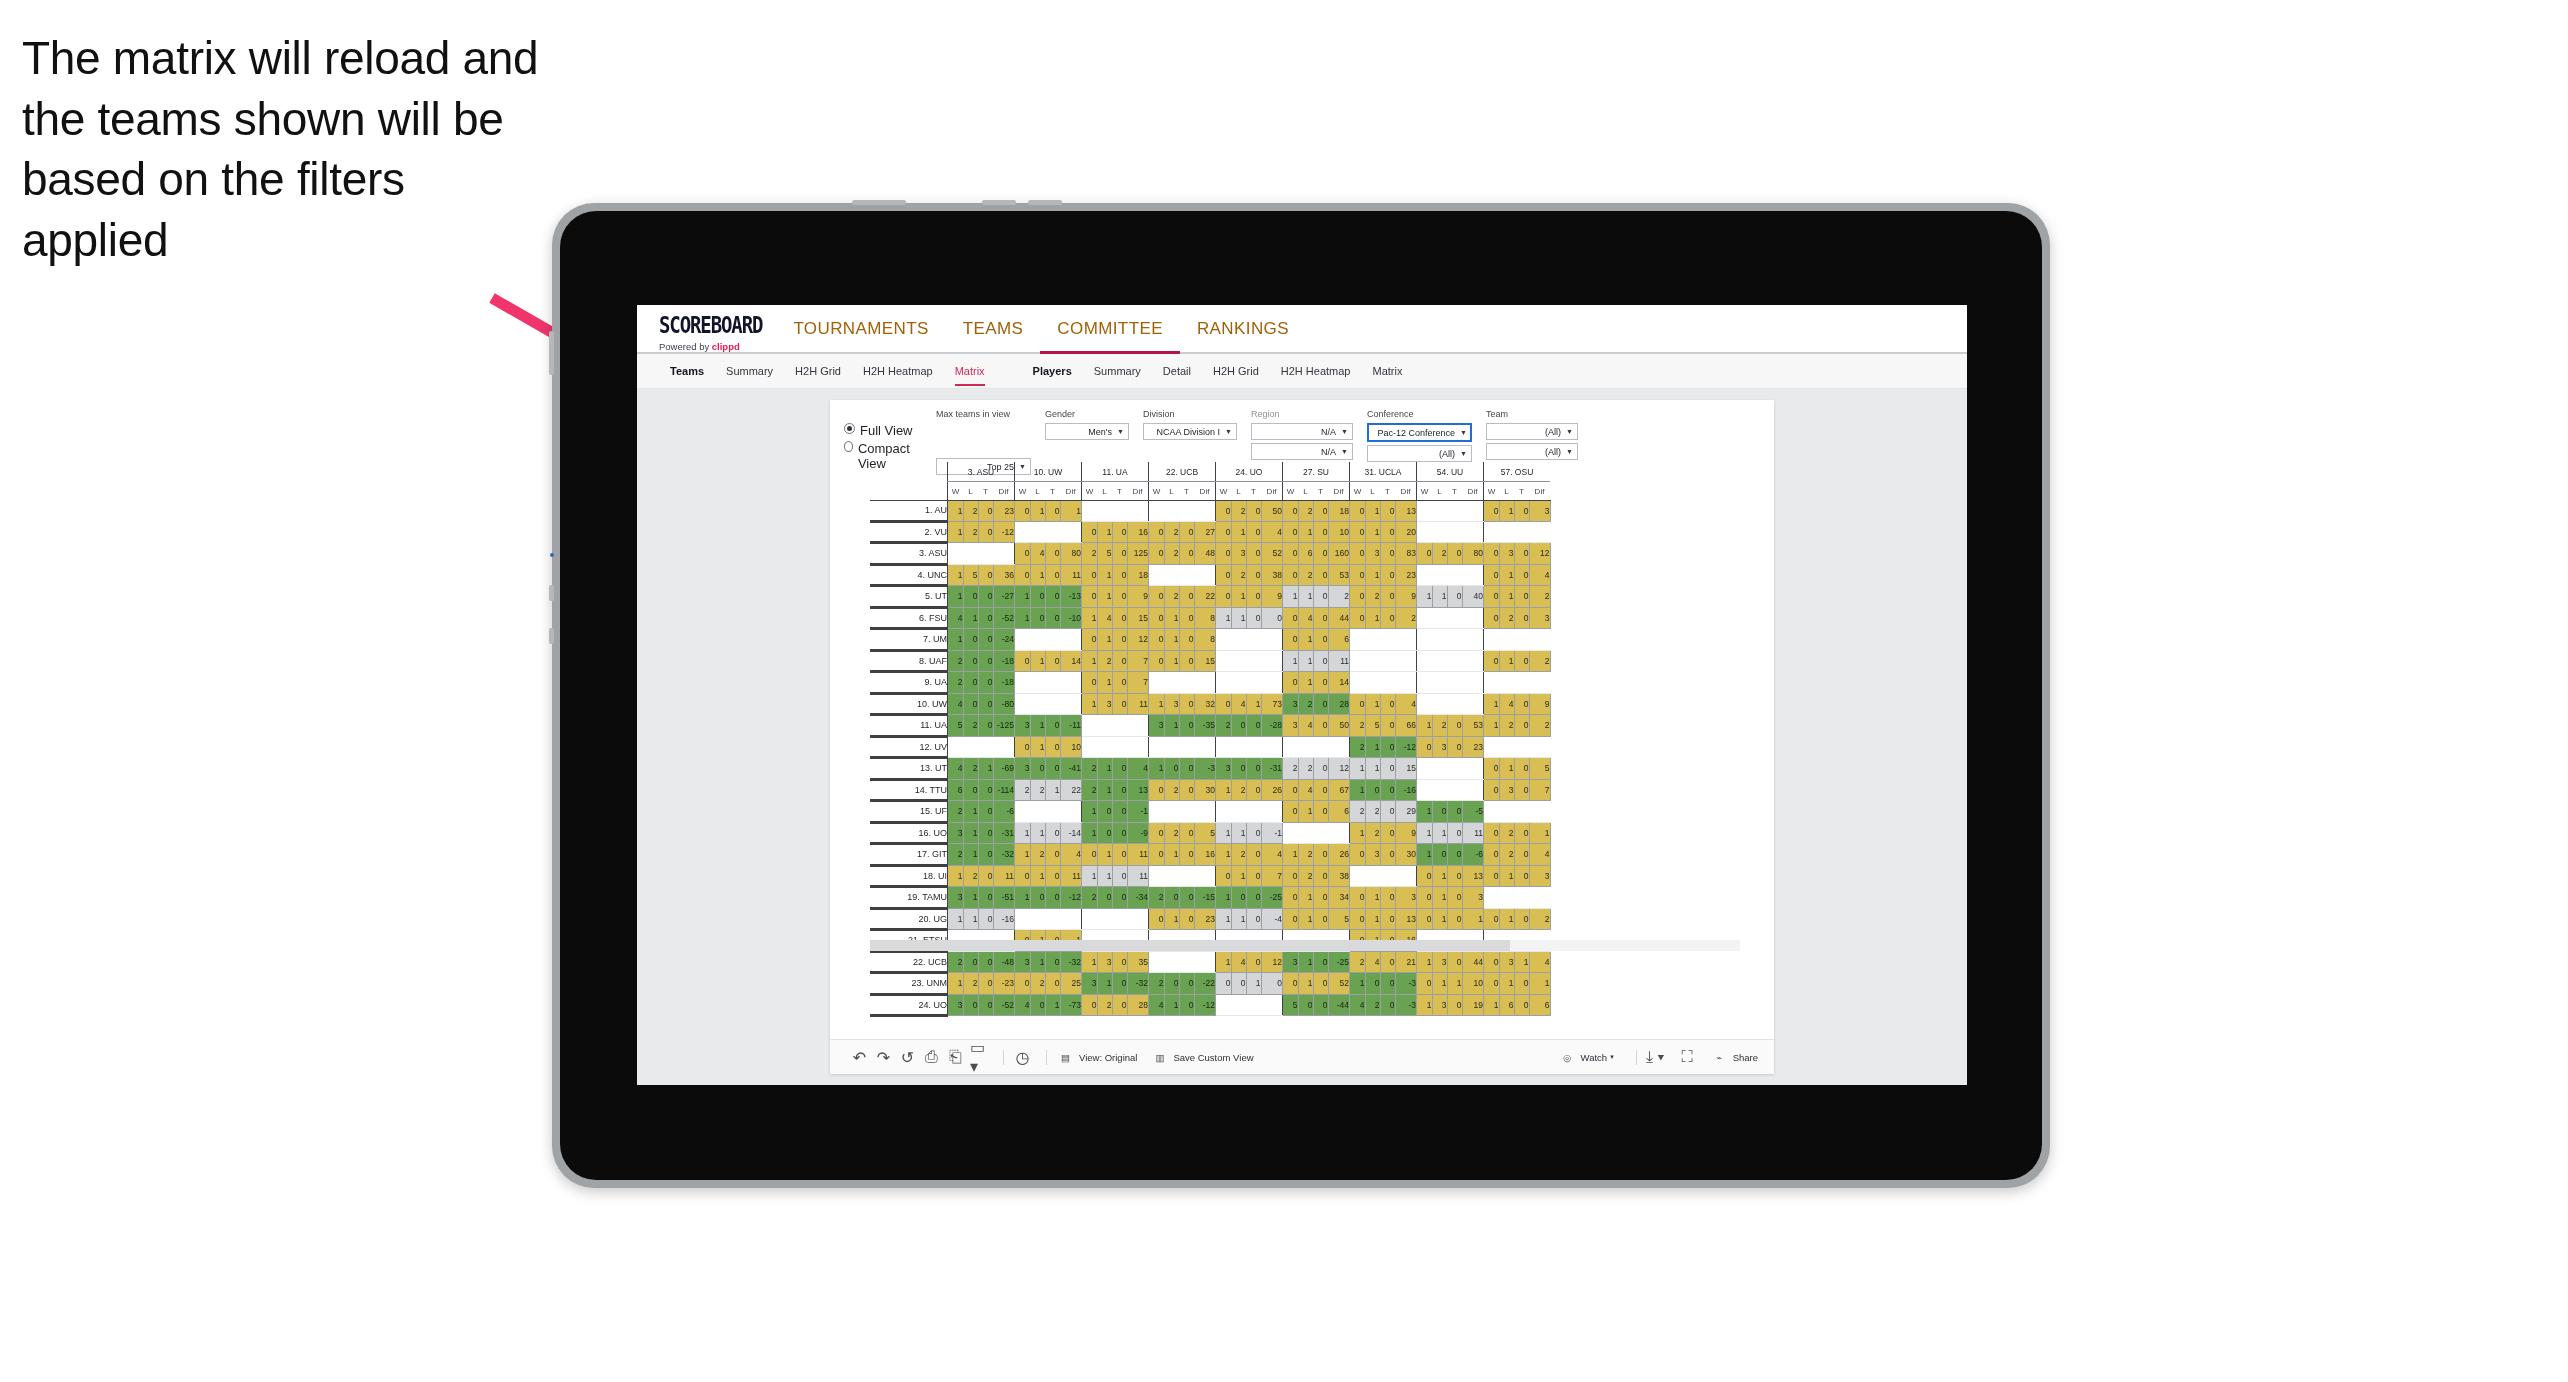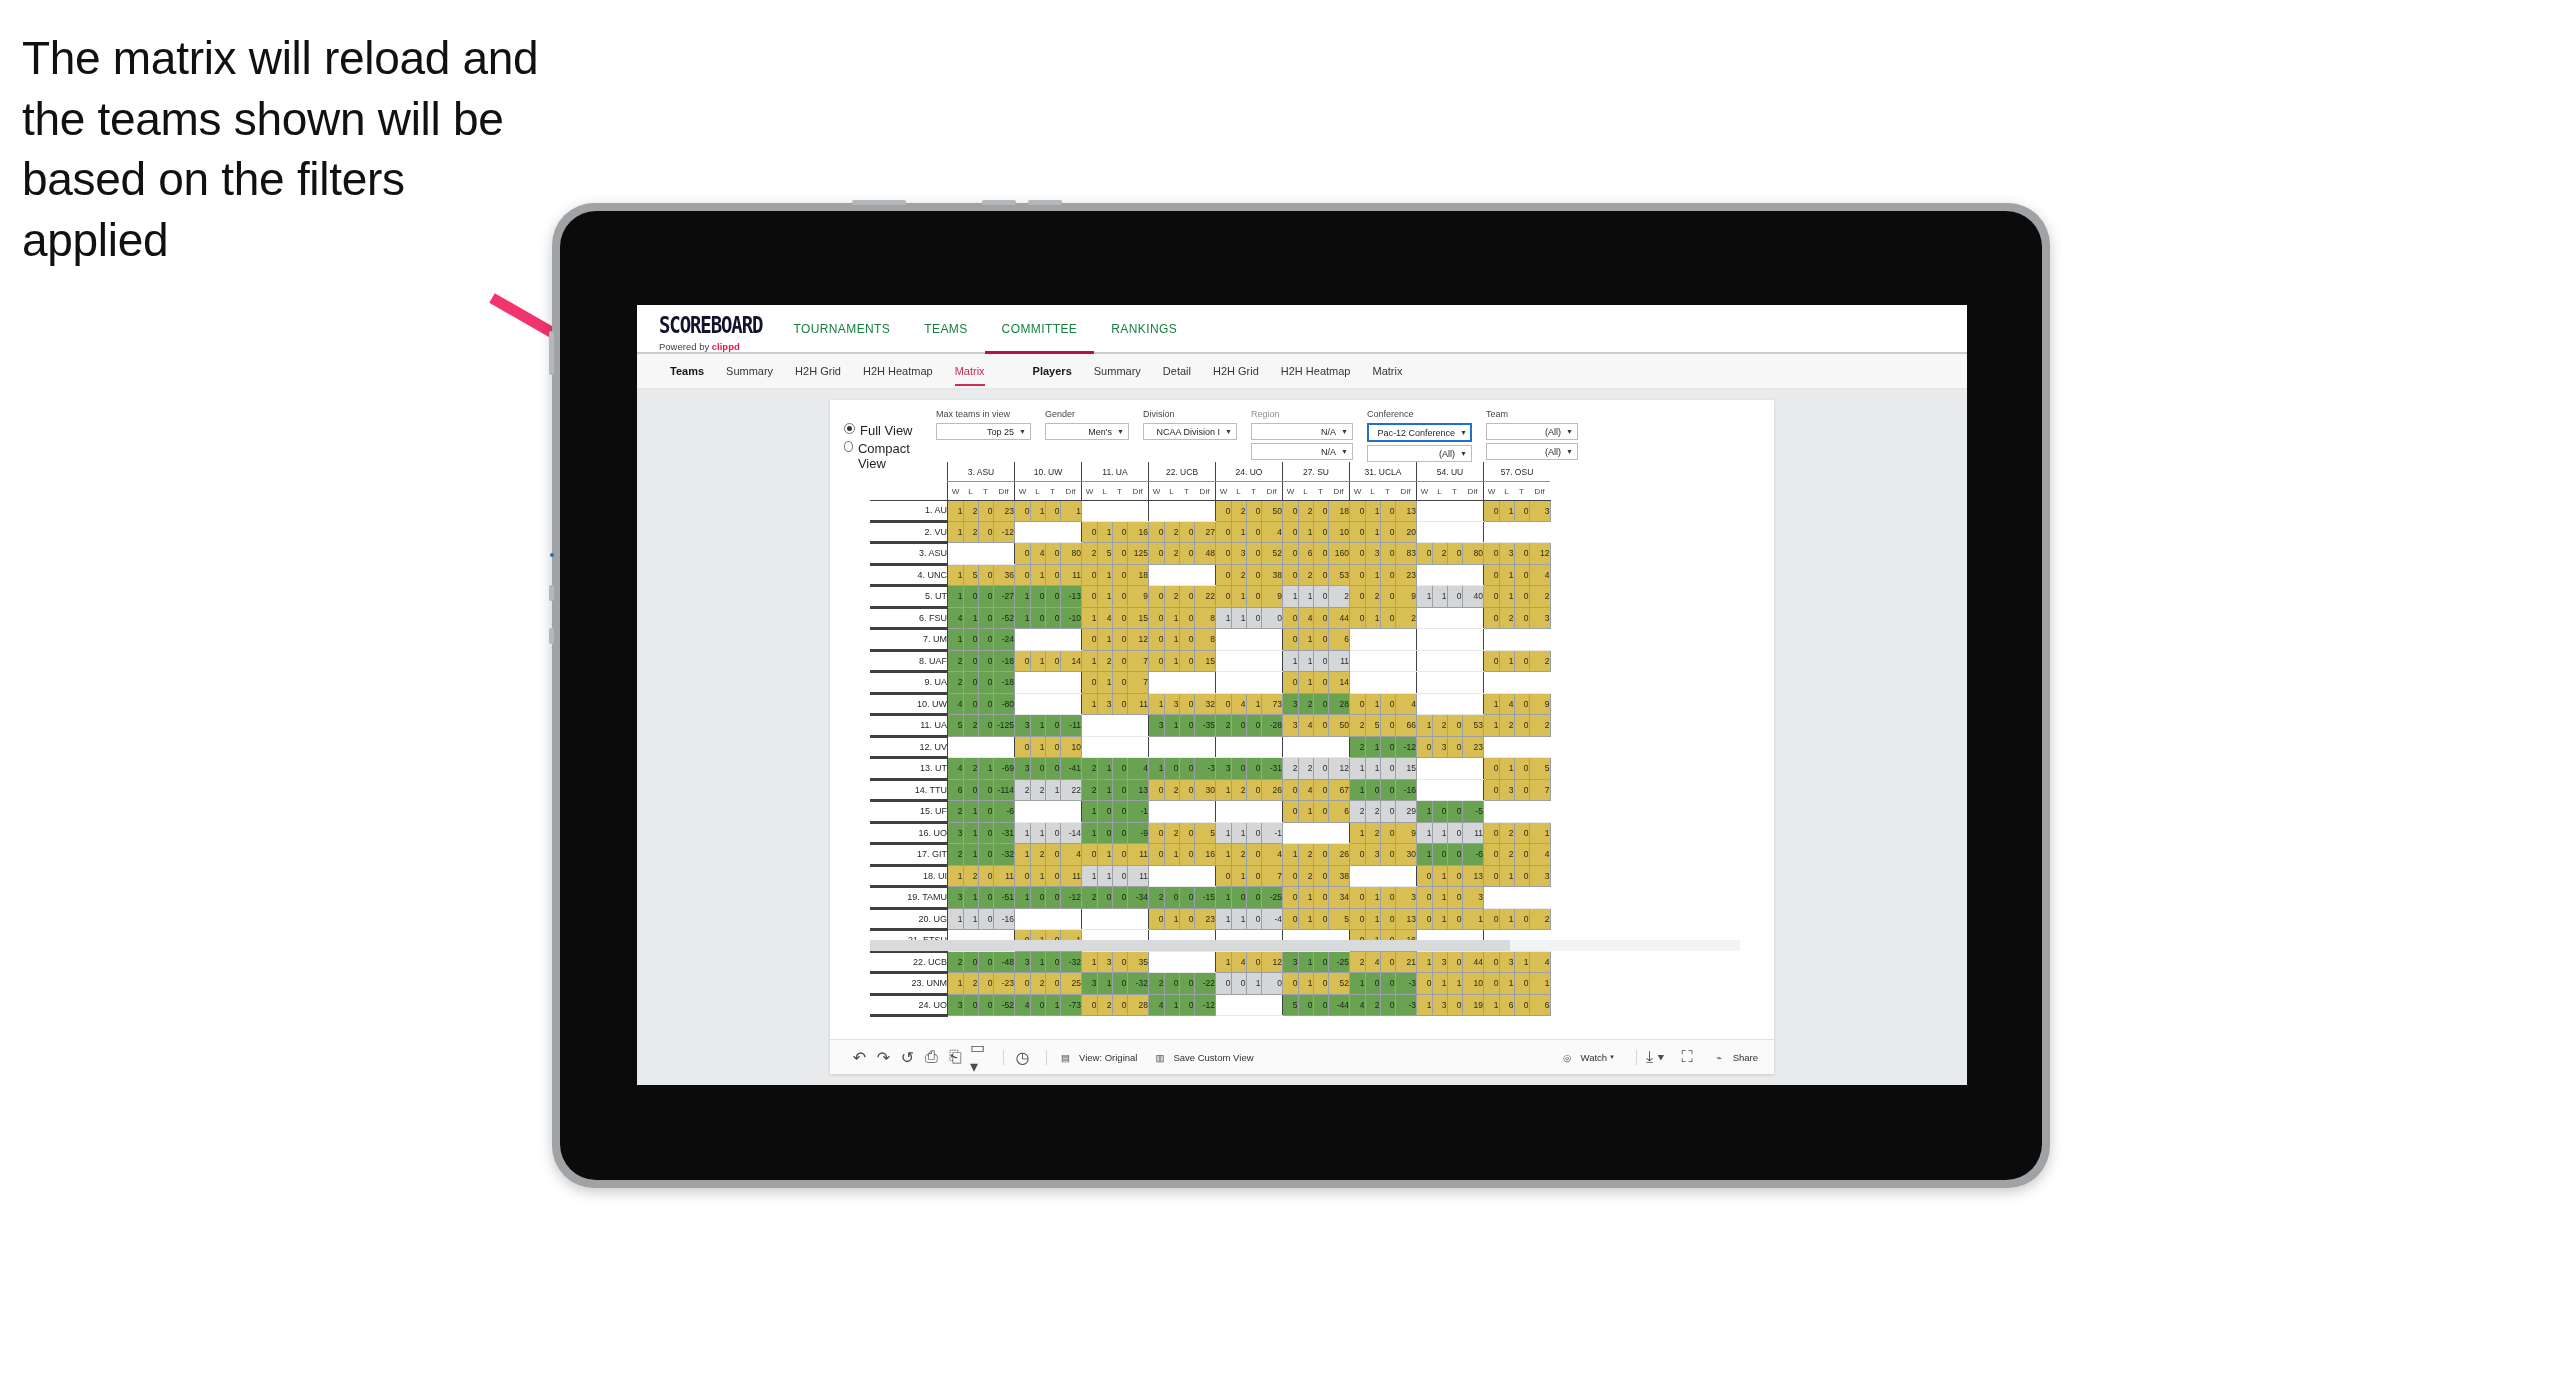--- a/index.html
+++ b/index.html
@@ -37,21 +37,21 @@
   }
 
   
   #topbar{height:47px;background:#ffffff;display:flex;align-items:stretch;
           border-bottom:2px solid #c9ccd0;position:relative;}
   #brand{display:flex;flex-direction:column;justify-content:flex-end;padding:0 14px 0 22px;}
   #brand .logo{font-family:"DejaVu Sans Mono", monospace;font-weight:bold;font-size:19px;
      letter-spacing:-1.1px;color:#12142b;transform:scaleY(1.18);transform-origin:left center;}
   #brand .powered{font-size:9.5px;color:#3a3f4a;margin-top:5px;}
   #brand .powered b{color:#e8174e;font-weight:bold;}
-  .navtab{display:flex;align-items:center;padding:14px 17px;font-size:12px;color:#15803d;
+  .navtab{display:flex;align-items:center;padding:14px 17px;font-size:17px;color:#a16207;
           letter-spacing:.4px;position:relative;cursor:pointer;}
   .navtab.active::after{content:"";position:absolute;left:0;right:0;bottom:-2px;height:3px;background:#b4124a;}
 
   #subbar{height:34px;background:#f7f7f8;display:flex;align-items:center;
           padding-left:22px;border-bottom:1px solid #e3e4e6;}
   .subgroup{display:flex;align-items:center;}
   .subgroup.g2{margin-left:26px;}
   .subtab{font-size:11px;color:#33363d;padding:0 11px;cursor:pointer;position:relative;}
   .subtab.head{font-weight:bold;color:#14161c;}
   .subtab.active{color:#d12a53;}
@@ -170,21 +170,21 @@
           <div class="radio-row">
             <span class="rdot on"></span>
             <span>Full View</span>
           </div>
           <div class="radio-row">
             <span class="rdot"></span>
             <span>Compact View</span>
           </div>
         </div>
 
-        <div class="fcol" style="width:95px;">
+        <div class="fcol" style="width:95px;gap:35px;">
           <div class="flabel">Max teams in view</div>
           <div class="sel">
             <span>Top 25</span>
             <span class="caret">▼</span>
           </div>
         </div>
 
         <div class="fcol" style="width:84px;">
           <div class="flabel">Gender</div>
           <div class="sel">

